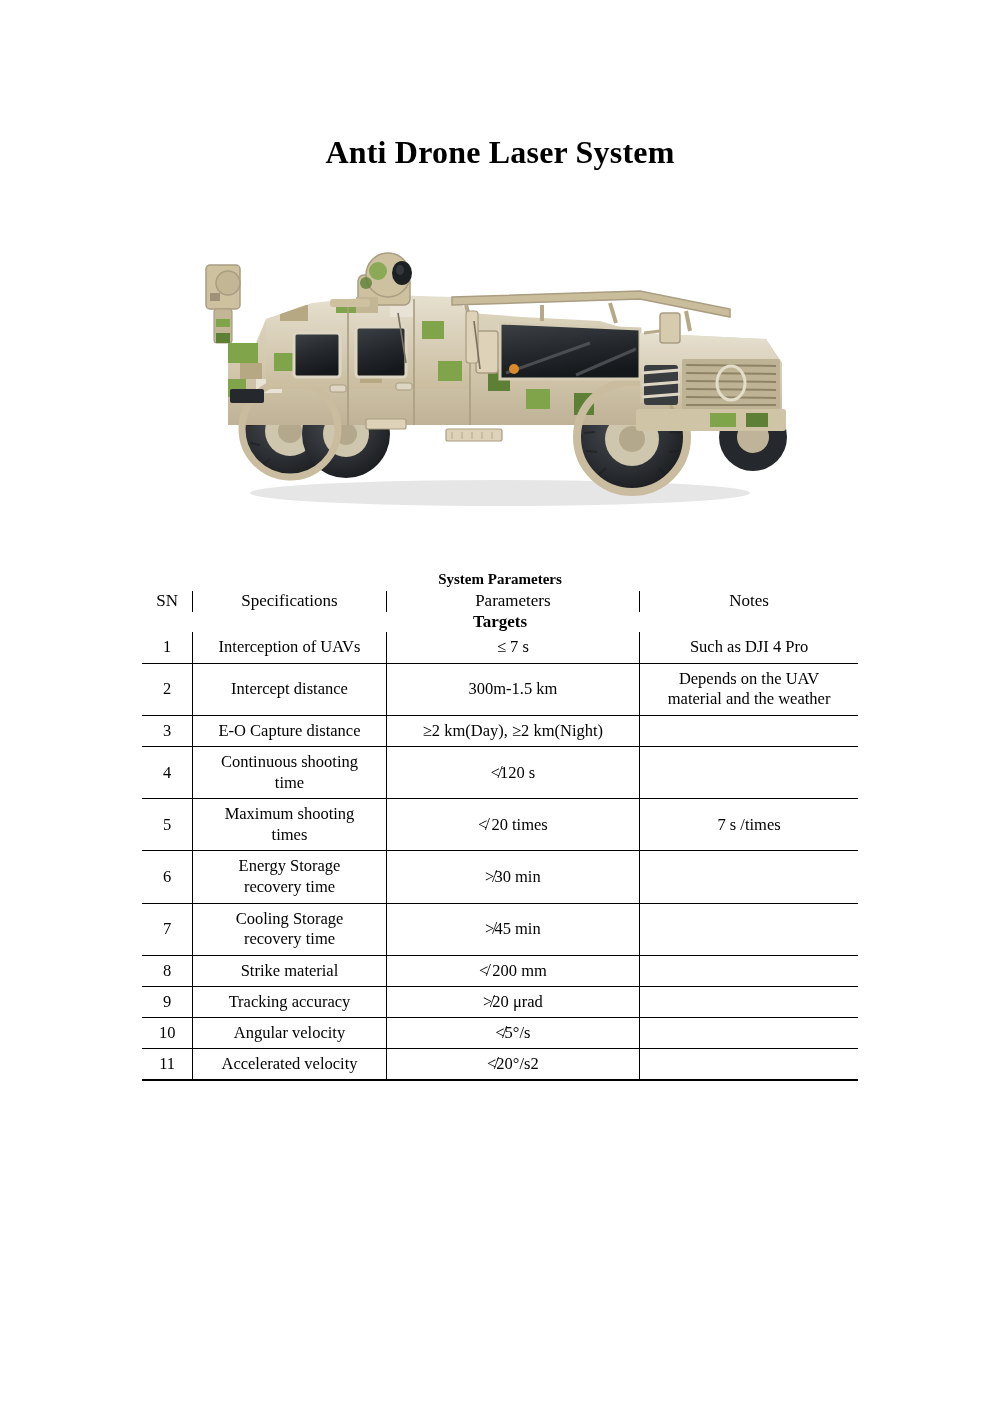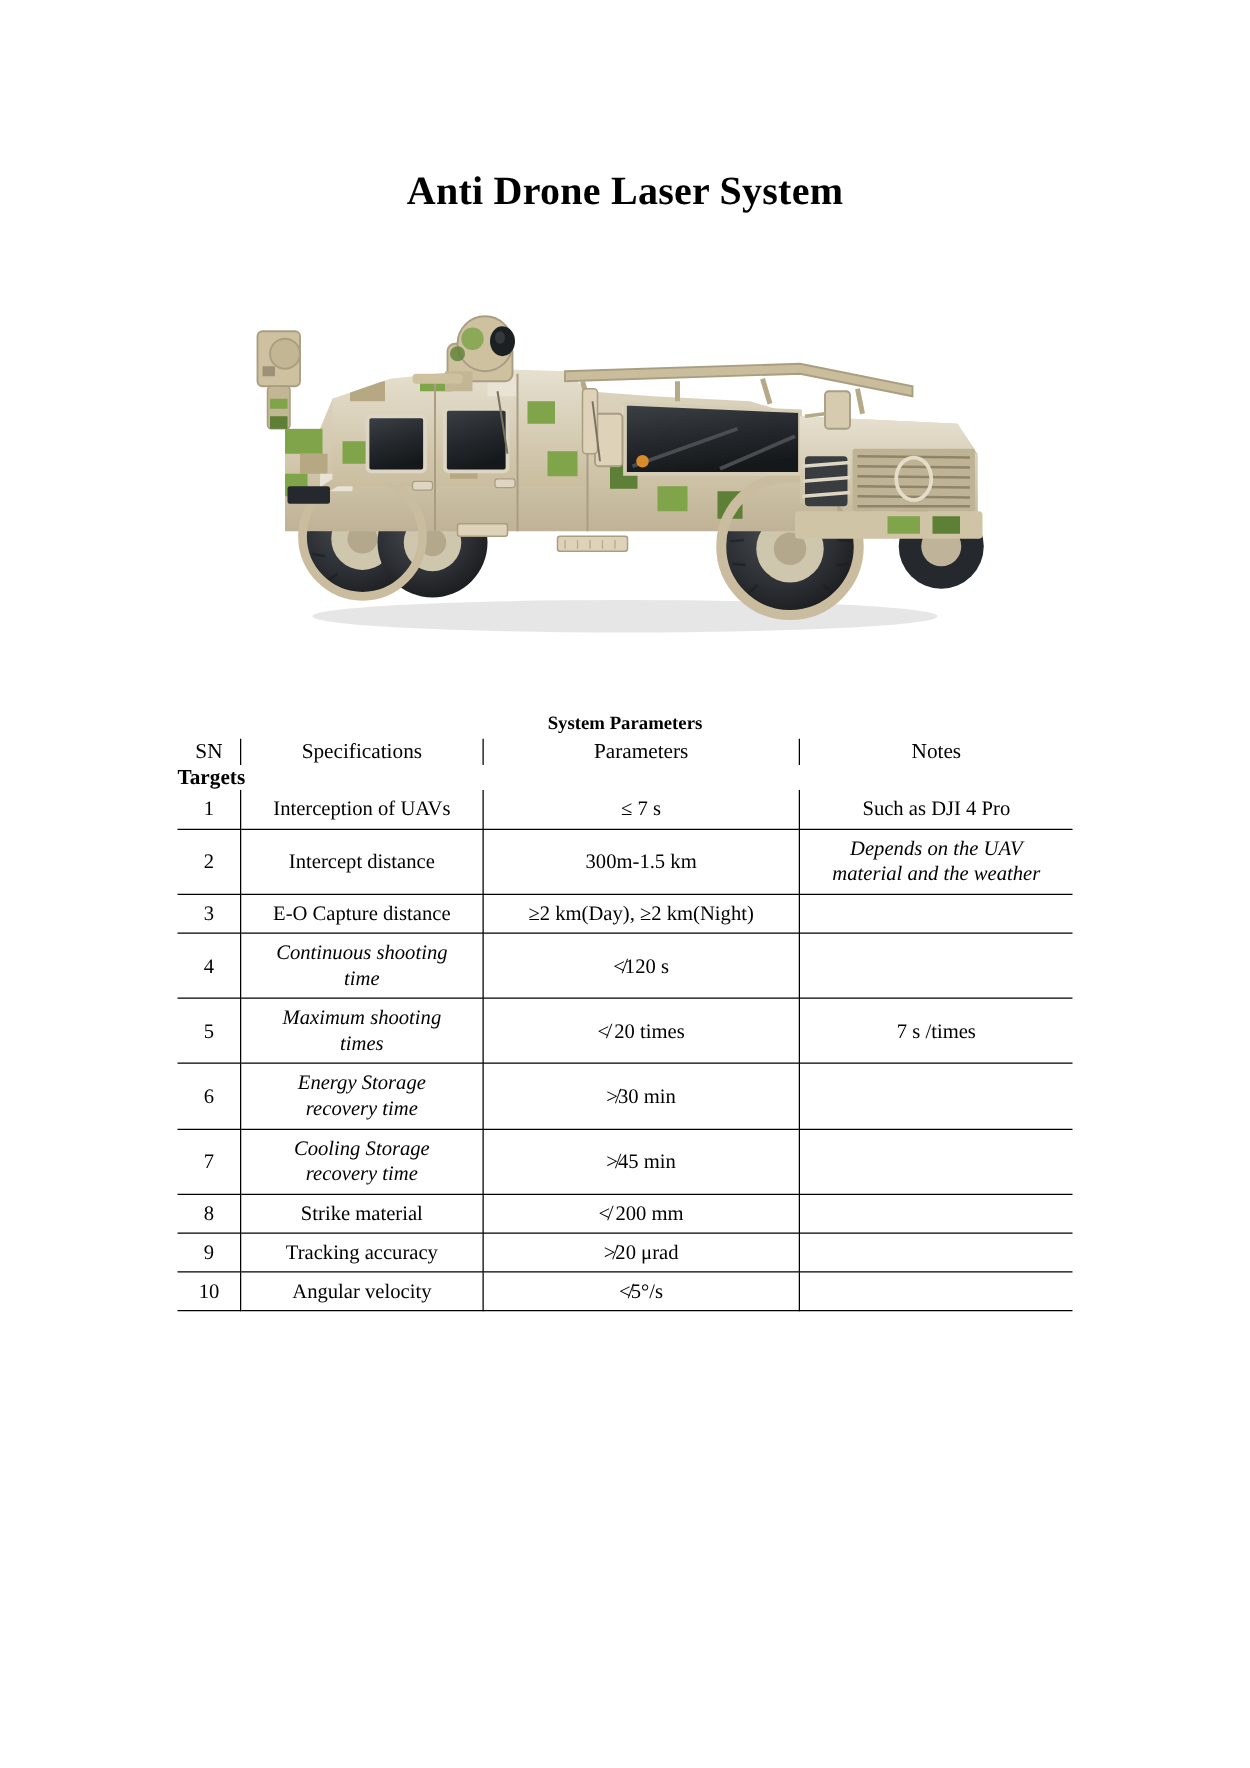--- a/index.html
+++ b/index.html
@@ -73,39 +73,39 @@
     border-top: 2.5px solid #000;
     border-bottom: 2.5px solid #000;
   }
   .hdr-row th.c-spec,
   .hdr-row th.c-param,
   .hdr-row th.c-notes { border-left: 1.2px solid #000; }
 
   .section-row td {
     font-weight: bold;
     font-size: 17px;
-    text-align: left;
+    text-align: center;
     padding: 6px 0 5px 8px;
     border-bottom: 1.2px solid #000;
   }
 
   tr.data-row td {
     text-align: center;
     vertical-align: middle;
     border-bottom: 1.2px solid #000;
     padding: 5px 3px 5px 3px;
   }
   tr.data-row td.c-sn    { border-right: 1.2px solid #000; }
   tr.data-row td.c-spec  { border-right: 1.2px solid #000; }
   tr.data-row td.c-param { border-right: 1.2px solid #000; }
   tr.data-row td.c-notes { border-right: none; }
 
   tr.last-row td { border-bottom: 2.5px solid #000; }
 
-  .two-line { line-height: 1.25; font-style: italic; }
+  .two-line { line-height: 1.25; }
 </style>
 </head>
 <body>
 
 <h1 class="doc-title">Anti Drone Laser System</h1>
 
 <div class="photo-wrap">
   <svg class="vehicle-svg" viewBox="0 0 660 330">
     <defs>
       <linearGradient id="bodyG" x1="0" y1="0" x2="0" y2="1">
@@ -432,15 +432,21 @@
         <td class="c-notes"></td>
       </tr>
 
       <tr class="data-row">
         <td class="c-sn">10</td>
         <td class="c-spec">Angular velocity</td>
         <td class="c-param">≮5°/s</td>
         <td class="c-notes"></td>
       </tr>
 
+      <tr class="data-row last-row">
+        <td class="c-sn">11</td>
+        <td class="c-spec">Accelerated velocity</td>
+        <td class="c-param">≮20°/s2</td>
+        <td class="c-notes"></td>
+      </tr>
     </tbody>
   </table>
 </div>
 
 </body></html>

